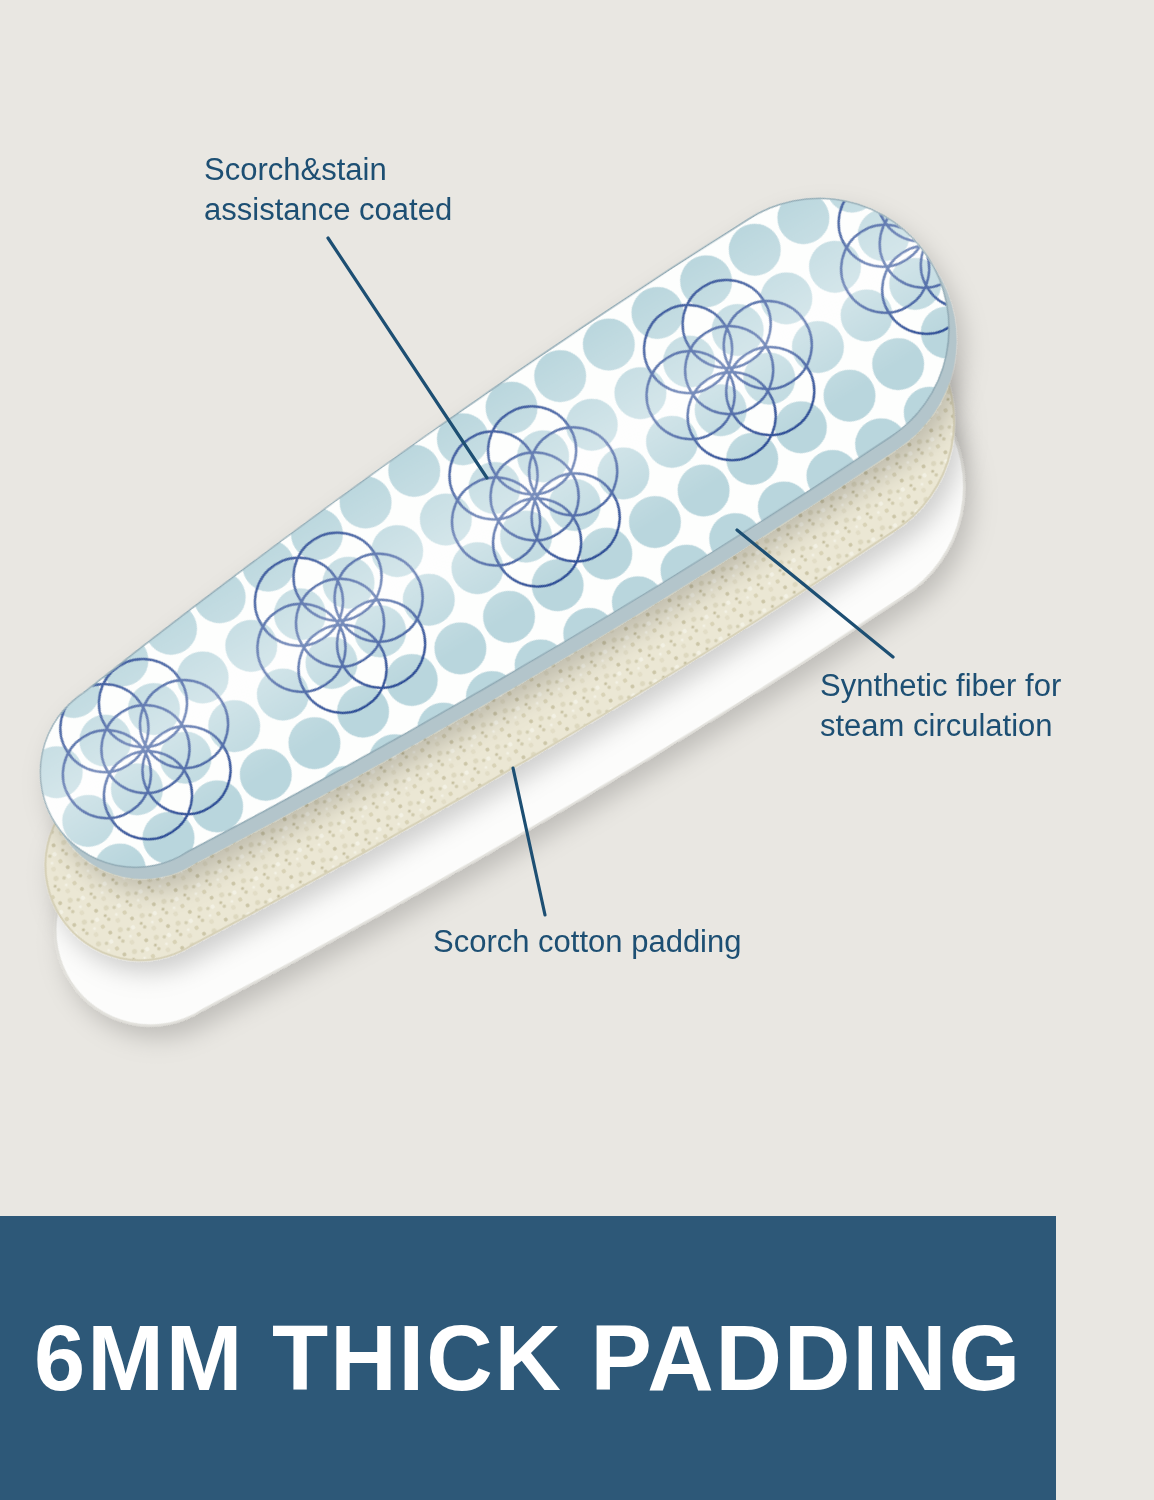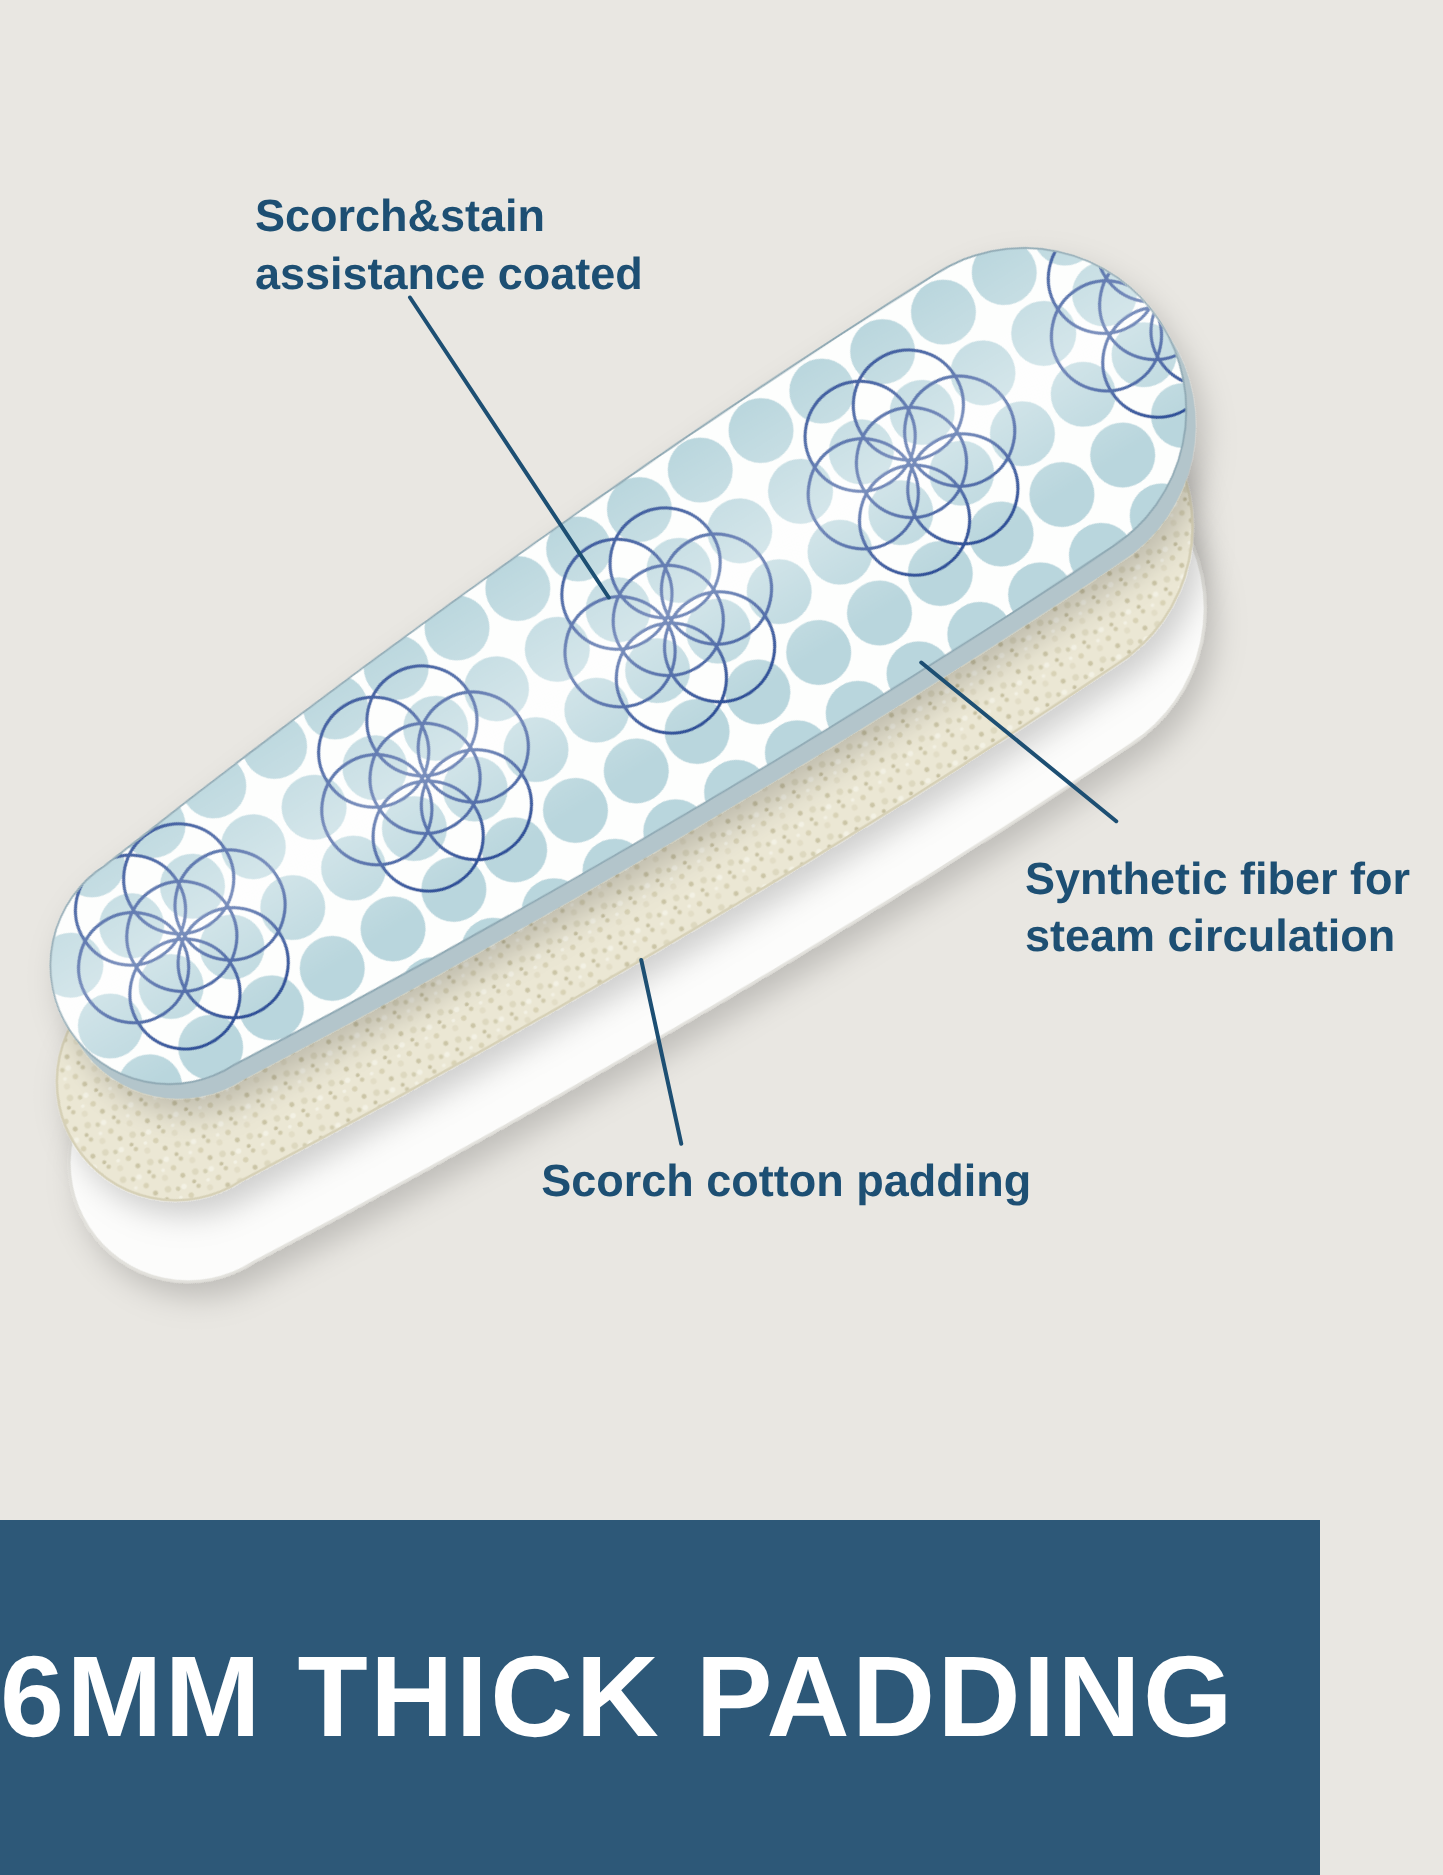--- a/index.html
+++ b/index.html
@@ -24,38 +24,38 @@
     height:1500px;
     background:var(--page-bg);
     overflow:hidden;
   }
   .scene{
     position:absolute;
     left:0; top:0;
   }
   .callout{
     position:absolute;
-    font-weight:bold;
-    font-size:36px;
+    font-weight:normal;
+    font-size:31px;
     line-height:1.28;
     color:var(--label-text);
     white-space:pre-line;
     z-index:5;
   }
   .callout-coating{ left:204px; top:150px; }
-  .callout-fiber{ left:820px; top:680px; }
+  .callout-fiber{ left:820px; top:666px; }
   .callout-padding{ left:433px; top:922px; }
   .banner{
     position:absolute;
     left:0; top:1216px;
     width:1056px; height:284px;
     background:var(--banner-bg);
     display:flex;
     align-items:center;
-    justify-content:flex-start;
+    justify-content:center;
     z-index:6;
   }
   .banner-title{
     color:var(--banner-text);
     font-size:92px;
     font-weight:bold;
     letter-spacing:2px;
     white-space:nowrap;
   }
   

